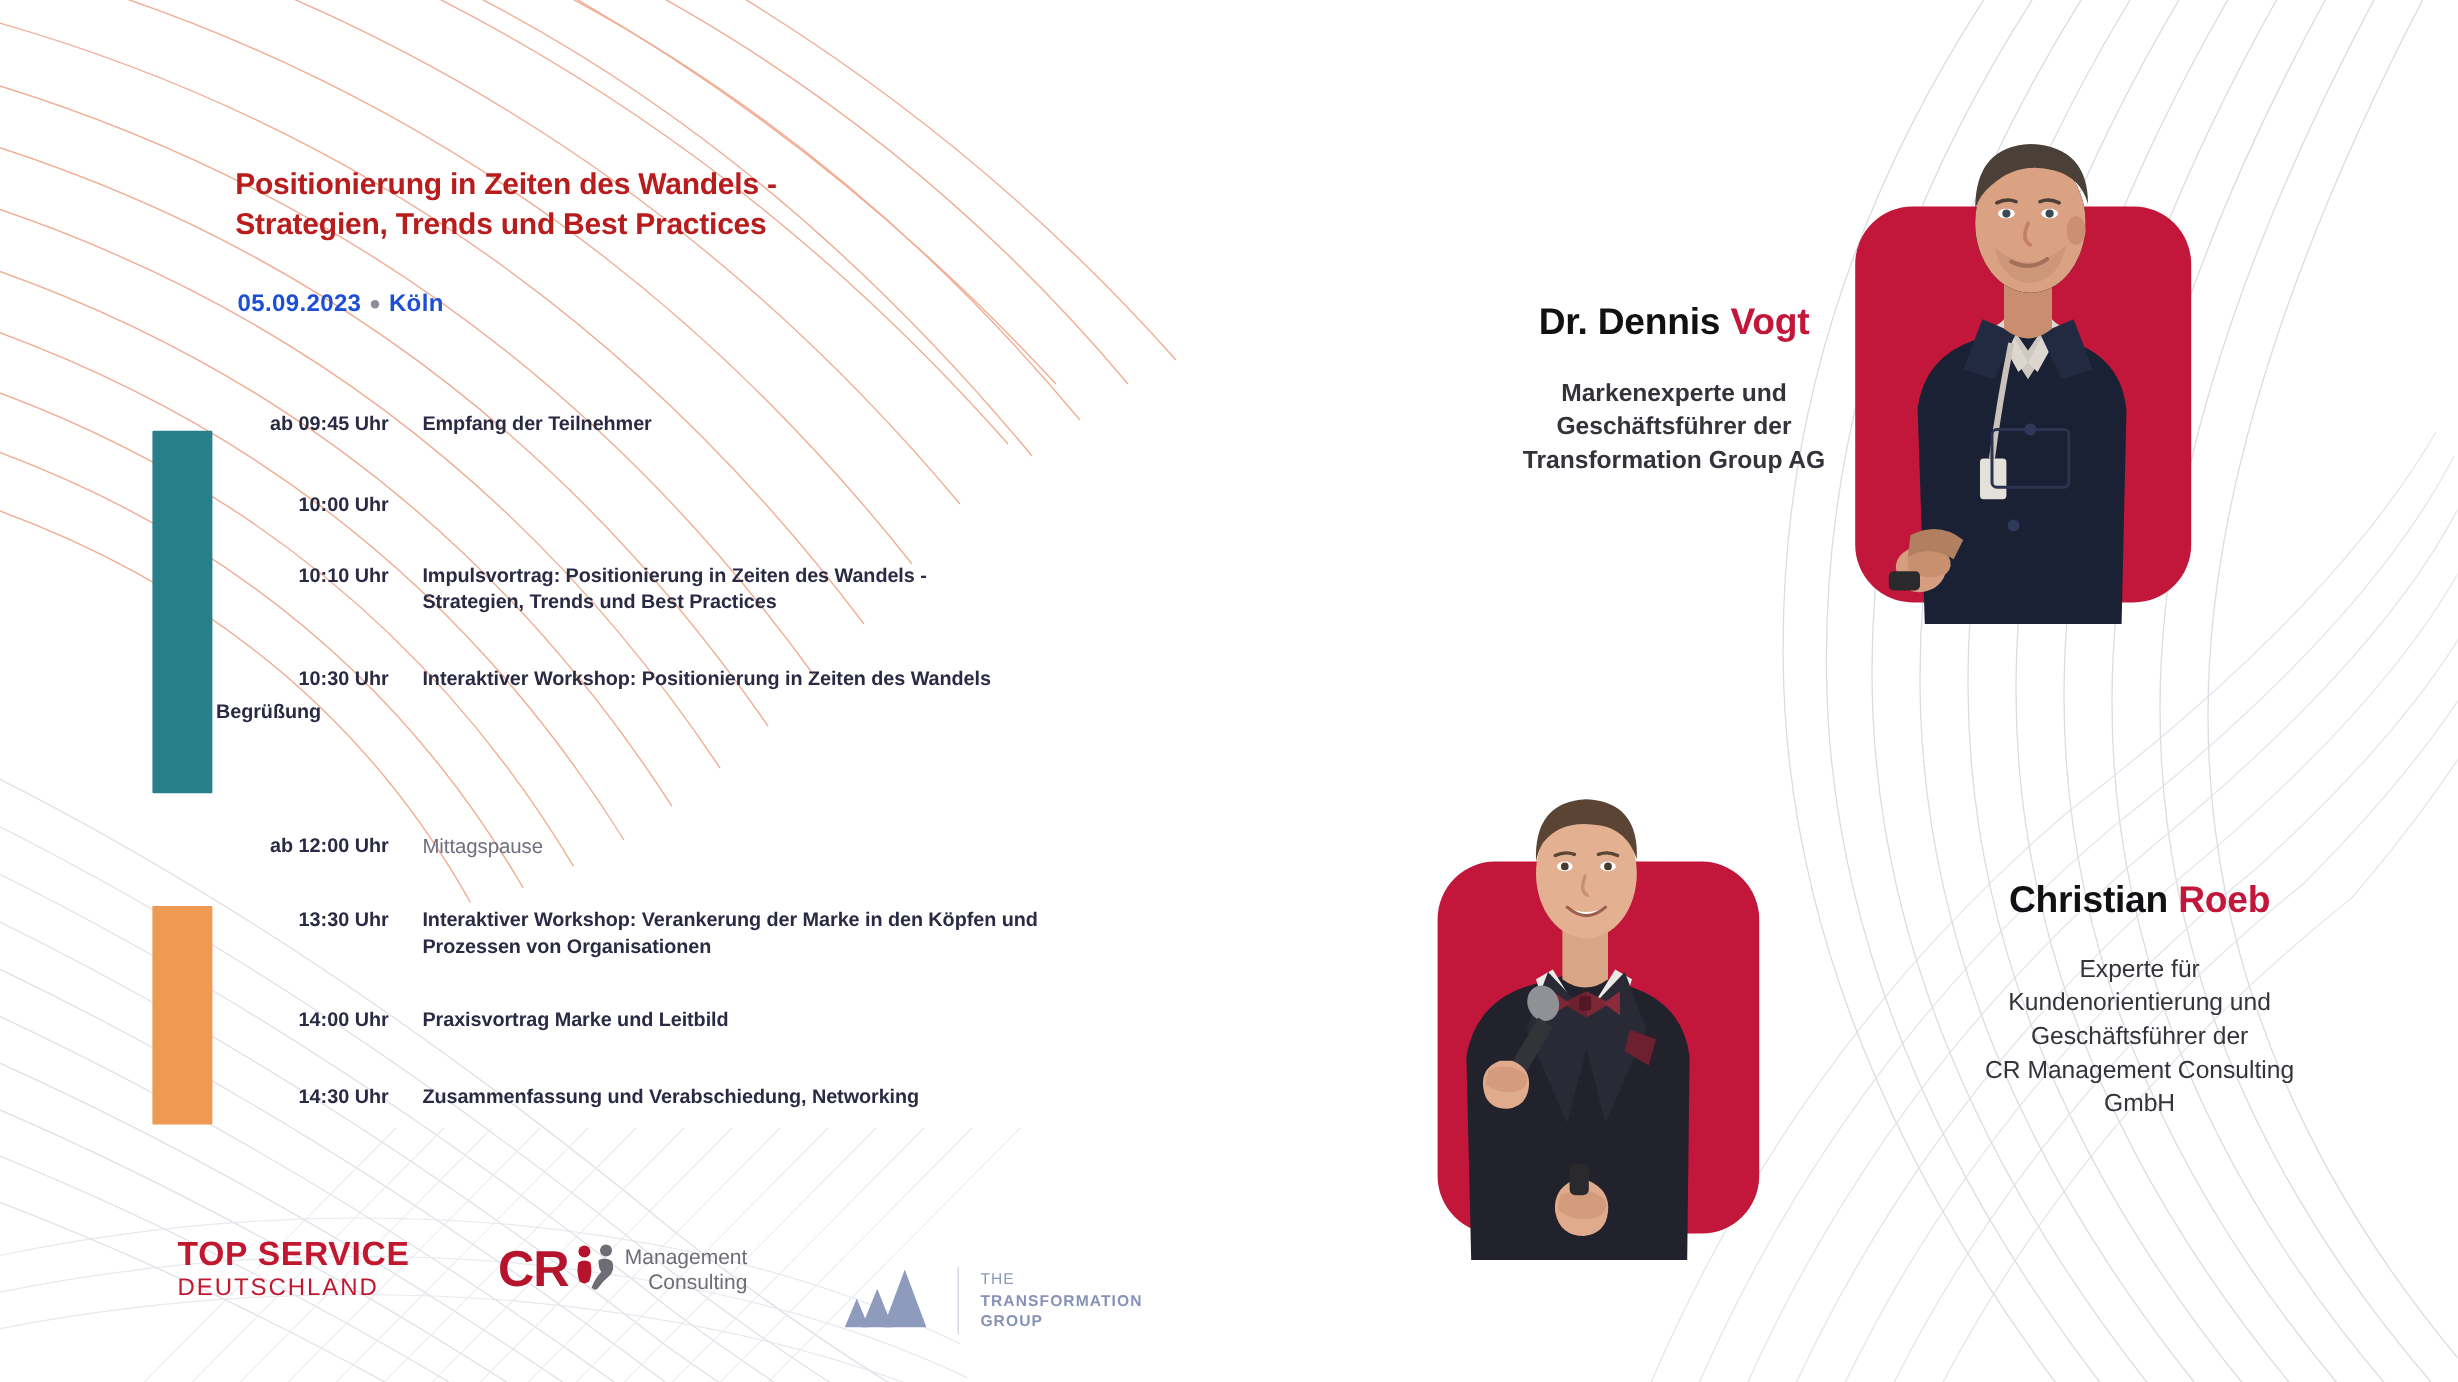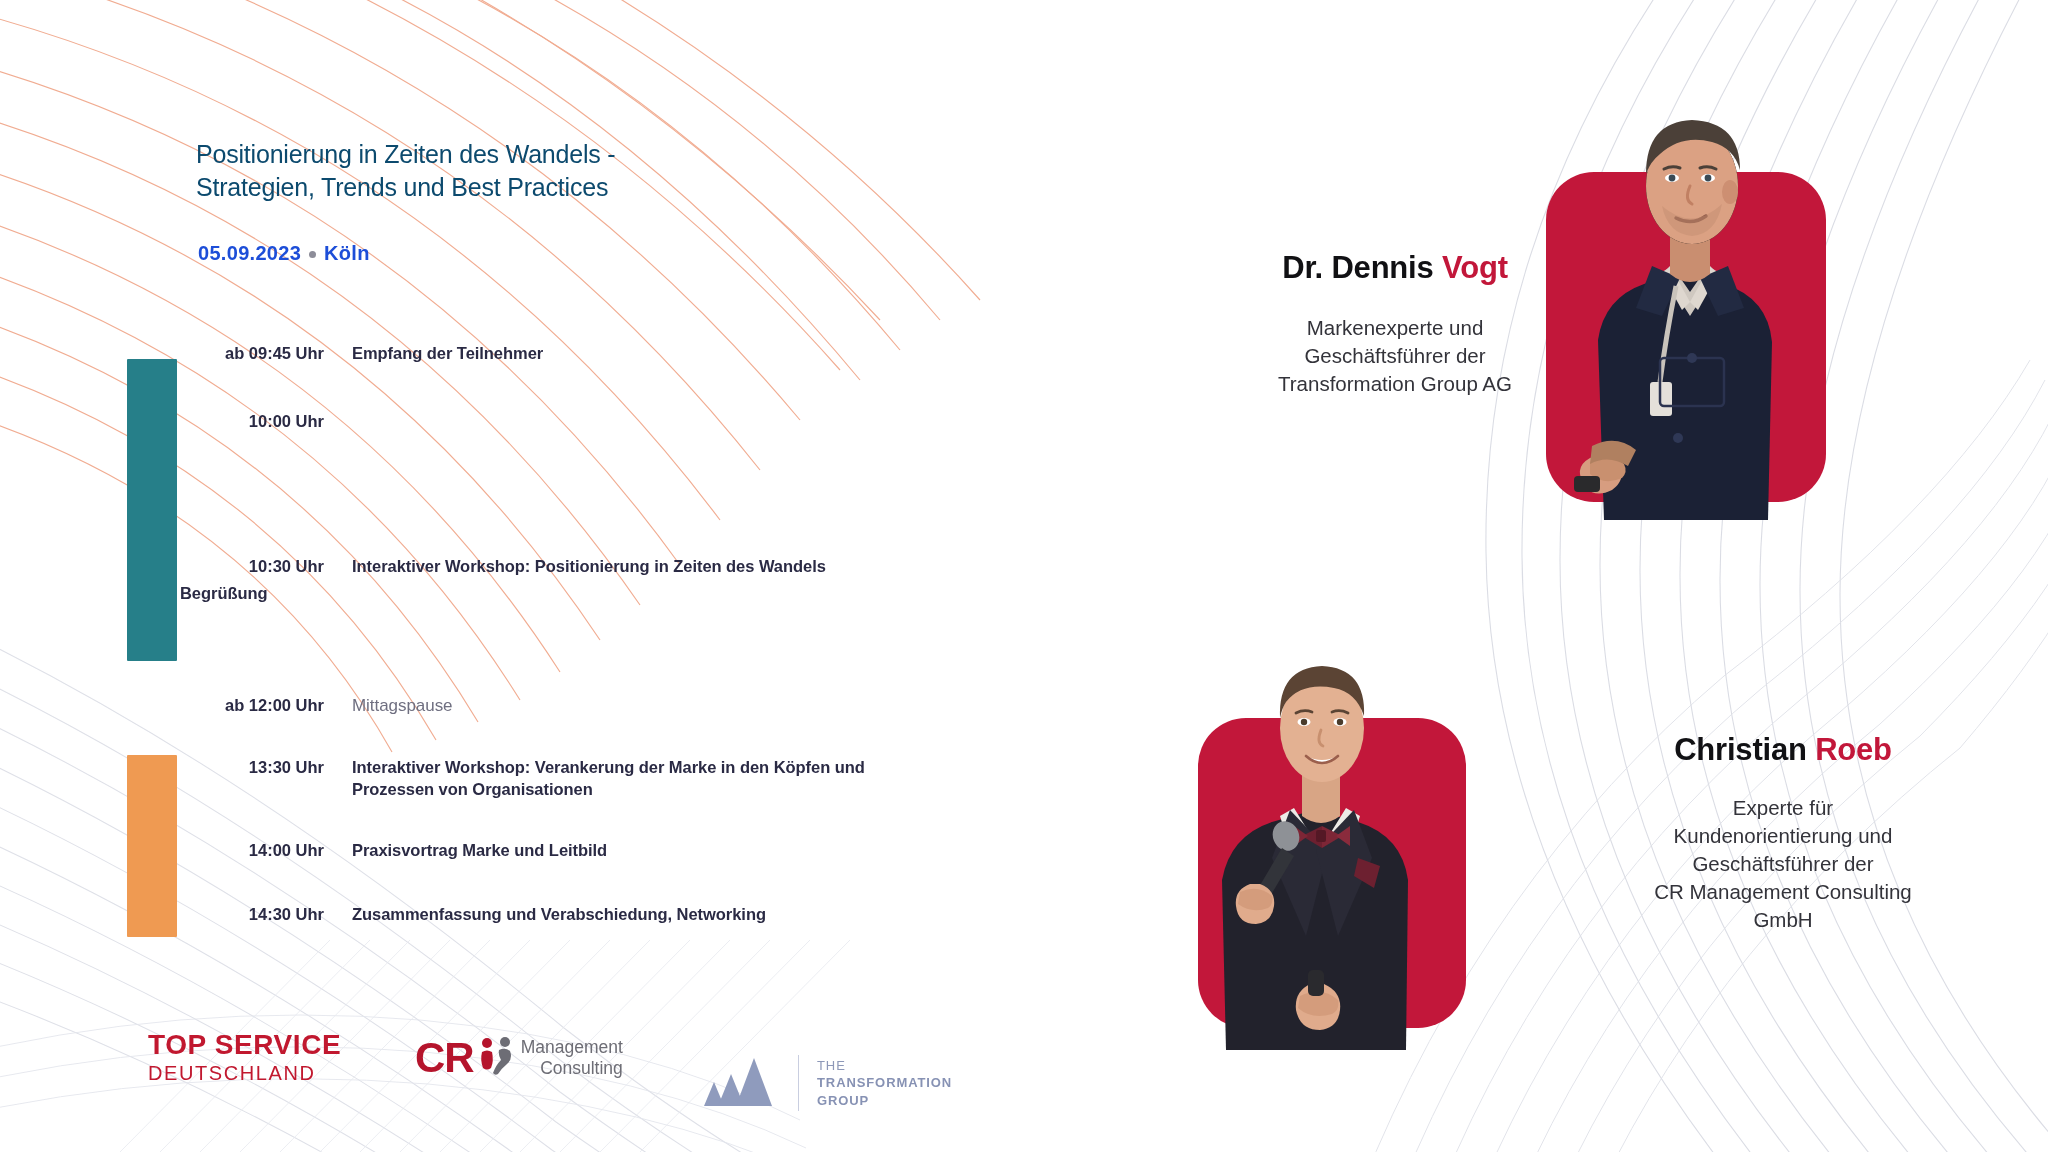--- a/index.html
+++ b/index.html
@@ -14,22 +14,22 @@
 
   
   .deco { position:absolute; inset:0; width:2048px; height:1152px; pointer-events:none; }
   .deco svg { position:absolute; top:0; left:0; }
 
   
   #left-col { position:absolute; left:0; top:0; width:1100px; height:1152px; }
 
   #event-title {
     position:absolute; left:196px; top:138px; width:620px;
-    font-size:25px; font-weight:normal; line-height:1.30;
-    color:#0c4a6e; letter-spacing:-0.2px;
+    font-size:25px; font-weight:bold; line-height:1.30;
+    color:#b91c1c; letter-spacing:-0.2px;
   }
   #event-meta {
     position:absolute; left:198px; top:242px;
     font-size:20px; color:#1d4ed8; letter-spacing:0.3px;font-weight:bold;
   }
   #event-meta .dot { display:inline-block; margin:0 8px; vertical-align:middle;
     width:7px; height:7px; border-radius:50%; background:#8d8d99; }
 
   
   .agenda-bar { position:absolute; left:127px; width:50px; border-radius:1px; }
@@ -74,21 +74,21 @@
 
   
   #right-col { position:absolute; left:1115px; top:0; width:948px; height:1092px; }
 
   .speaker { position:absolute; }
   .speaker-name { font-size:31px; font-weight:bold; color:#111114; white-space:nowrap; letter-spacing:-0.2px; }
   .speaker-name .surname { color:#c2173a; }
   .speaker-role { font-size:20.5px; color:#33333a; line-height:1.37; }
 
   #speaker-1 { left:0px; top:250px; width:560px; text-align:center; }
-  #speaker-1 .speaker-role { margin-top:28px; }
+  #speaker-1 .speaker-role { margin-top:28px;font-weight:bold; }
   #speaker-2 { left:388px; top:732px; width:560px; text-align:center; }
   #speaker-2 .speaker-role { margin-top:26px; }
 
   
   .photo-plate { position:absolute; border-radius:48px; background:#c2173a; }
   #plate-1 { left:1546px; top:172px; width:280px; height:330px; }
   #plate-2 { left:1198px; top:718px; width:268px; height:310px; }
 
   
   .portrait { position:absolute; overflow:visible; }
@@ -207,20 +207,24 @@
       <div class="agenda-row" style="top:343px;">
         <div class="agenda-time">ab 09:45 Uhr</div>
         <div class="agenda-desc">Empfang der Teilnehmer</div>
       </div>
 
       <div class="agenda-row" style="top:411px;flex-direction:column;">
         <div class="agenda-time">10:00 Uhr</div>
         <div class="agenda-desc">Begrüßung</div>
       </div>
 
+      <div class="agenda-row" style="top:470px;">
+        <div class="agenda-time">10:10 Uhr</div>
+        <div class="agenda-desc" style="max-width:470px;">Impulsvortrag: Positionierung in Zeiten des Wandels - Strategien, Trends und Best Practices</div>
+      </div>
 
       <div class="agenda-row" style="top:556px;">
         <div class="agenda-time">10:30 Uhr</div>
         <div class="agenda-desc">Interaktiver Workshop: Positionierung in Zeiten des Wandels</div>
       </div>
 
 
       <div class="agenda-row muted" style="top:695px;">
         <div class="agenda-time">ab 12:00 Uhr</div>
         <div class="agenda-desc">Mittagspause</div>

